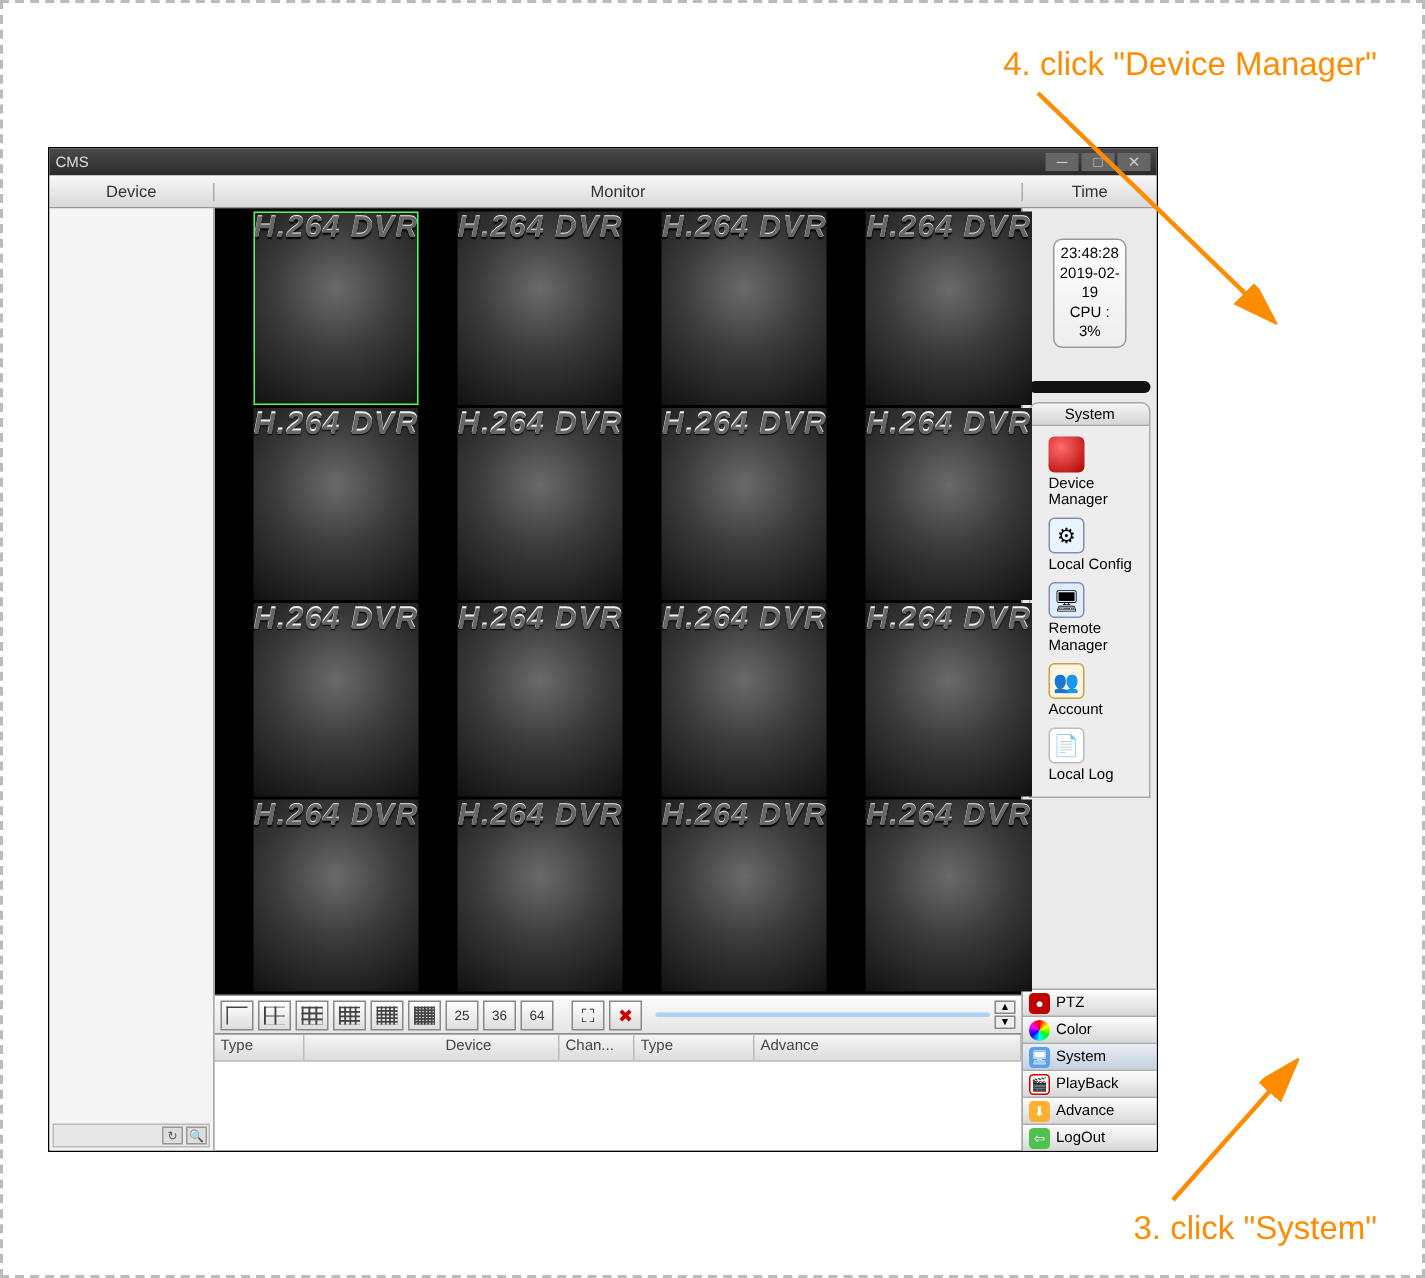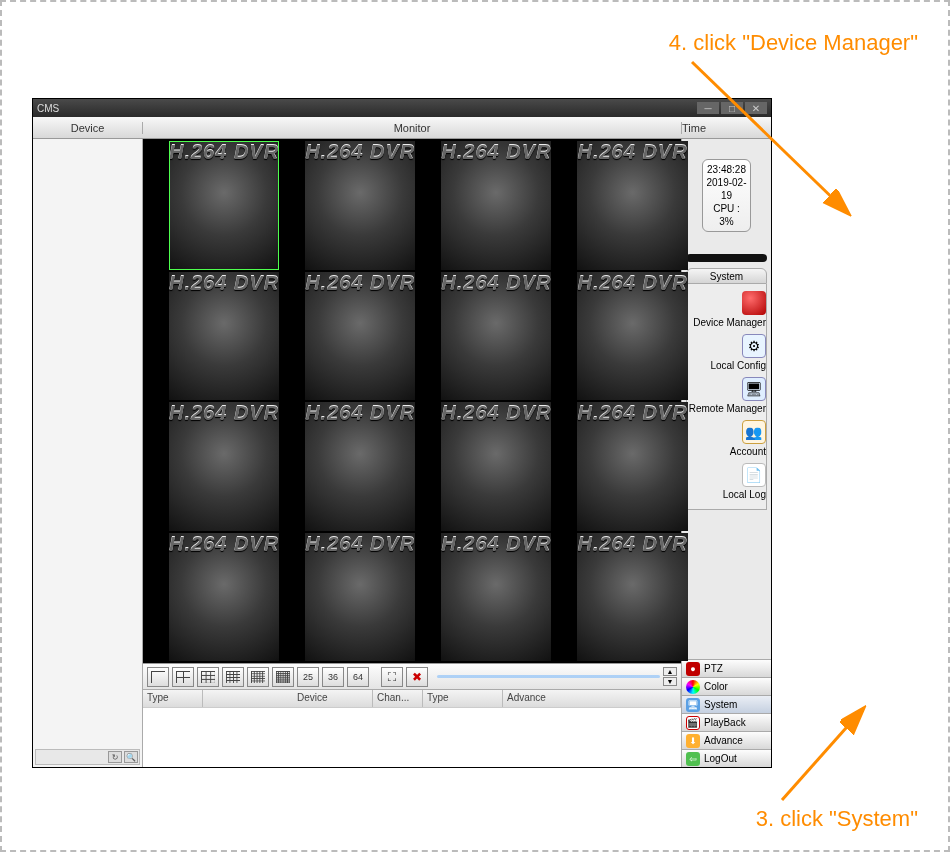--- a/index.html
+++ b/index.html
@@ -63,21 +63,21 @@
     height: 22px;
     background: linear-gradient(#f8f8f8,#d8d8d8);
     border-bottom:1px solid #999;
     display:flex;
     align-items:center;
     font-size:11px;
     color:#333;
   }
   .hdr-device { width: 110px; text-align:center; border-right:1px solid #aaa;}
   .hdr-monitor { flex:1; text-align:center; }
-  .hdr-time { width: 90px; border-left:1px solid #aaa;}
+  .hdr-time { width: 90px; text-align:center; border-left:1px solid #aaa;}
 
   .body-row {
     flex:1;
     display:flex;
     min-height:0;
   }
   .device-col {
     width: 110px;
     background:#f4f4f4;
     border-right:1px solid #aaa;
@@ -213,22 +213,22 @@
   }
   .sys-body {
     background:#ededed;
     border:1px solid #aaa;
     border-top:none;
     margin:0 4px;
     flex:0 0 auto;
     padding:4px 0 6px;
   }
   .sys-item {
-    display:flex; flex-direction:column; align-items:flex-end;
-    padding:3px 0; cursor:pointer;
+    display:flex; flex-direction:column; align-items:flex-start;
+    padding:3px 0; cursor:pointer;margin-left:12px;
   }
   .sys-ico {
     width:24px;height:24px;border-radius:4px;
     display:flex;align-items:center;justify-content:center;
     margin-bottom:2px;
     font-size:14px;
   }
   .ico-red{ background: radial-gradient(circle at 35% 30%, #ff6b6b, #b00000);}
   .ico-local{background:#e8f4ff;border:1px solid #88b;}
   .ico-remote{background:#dfeeff;border:1px solid #88b;}

